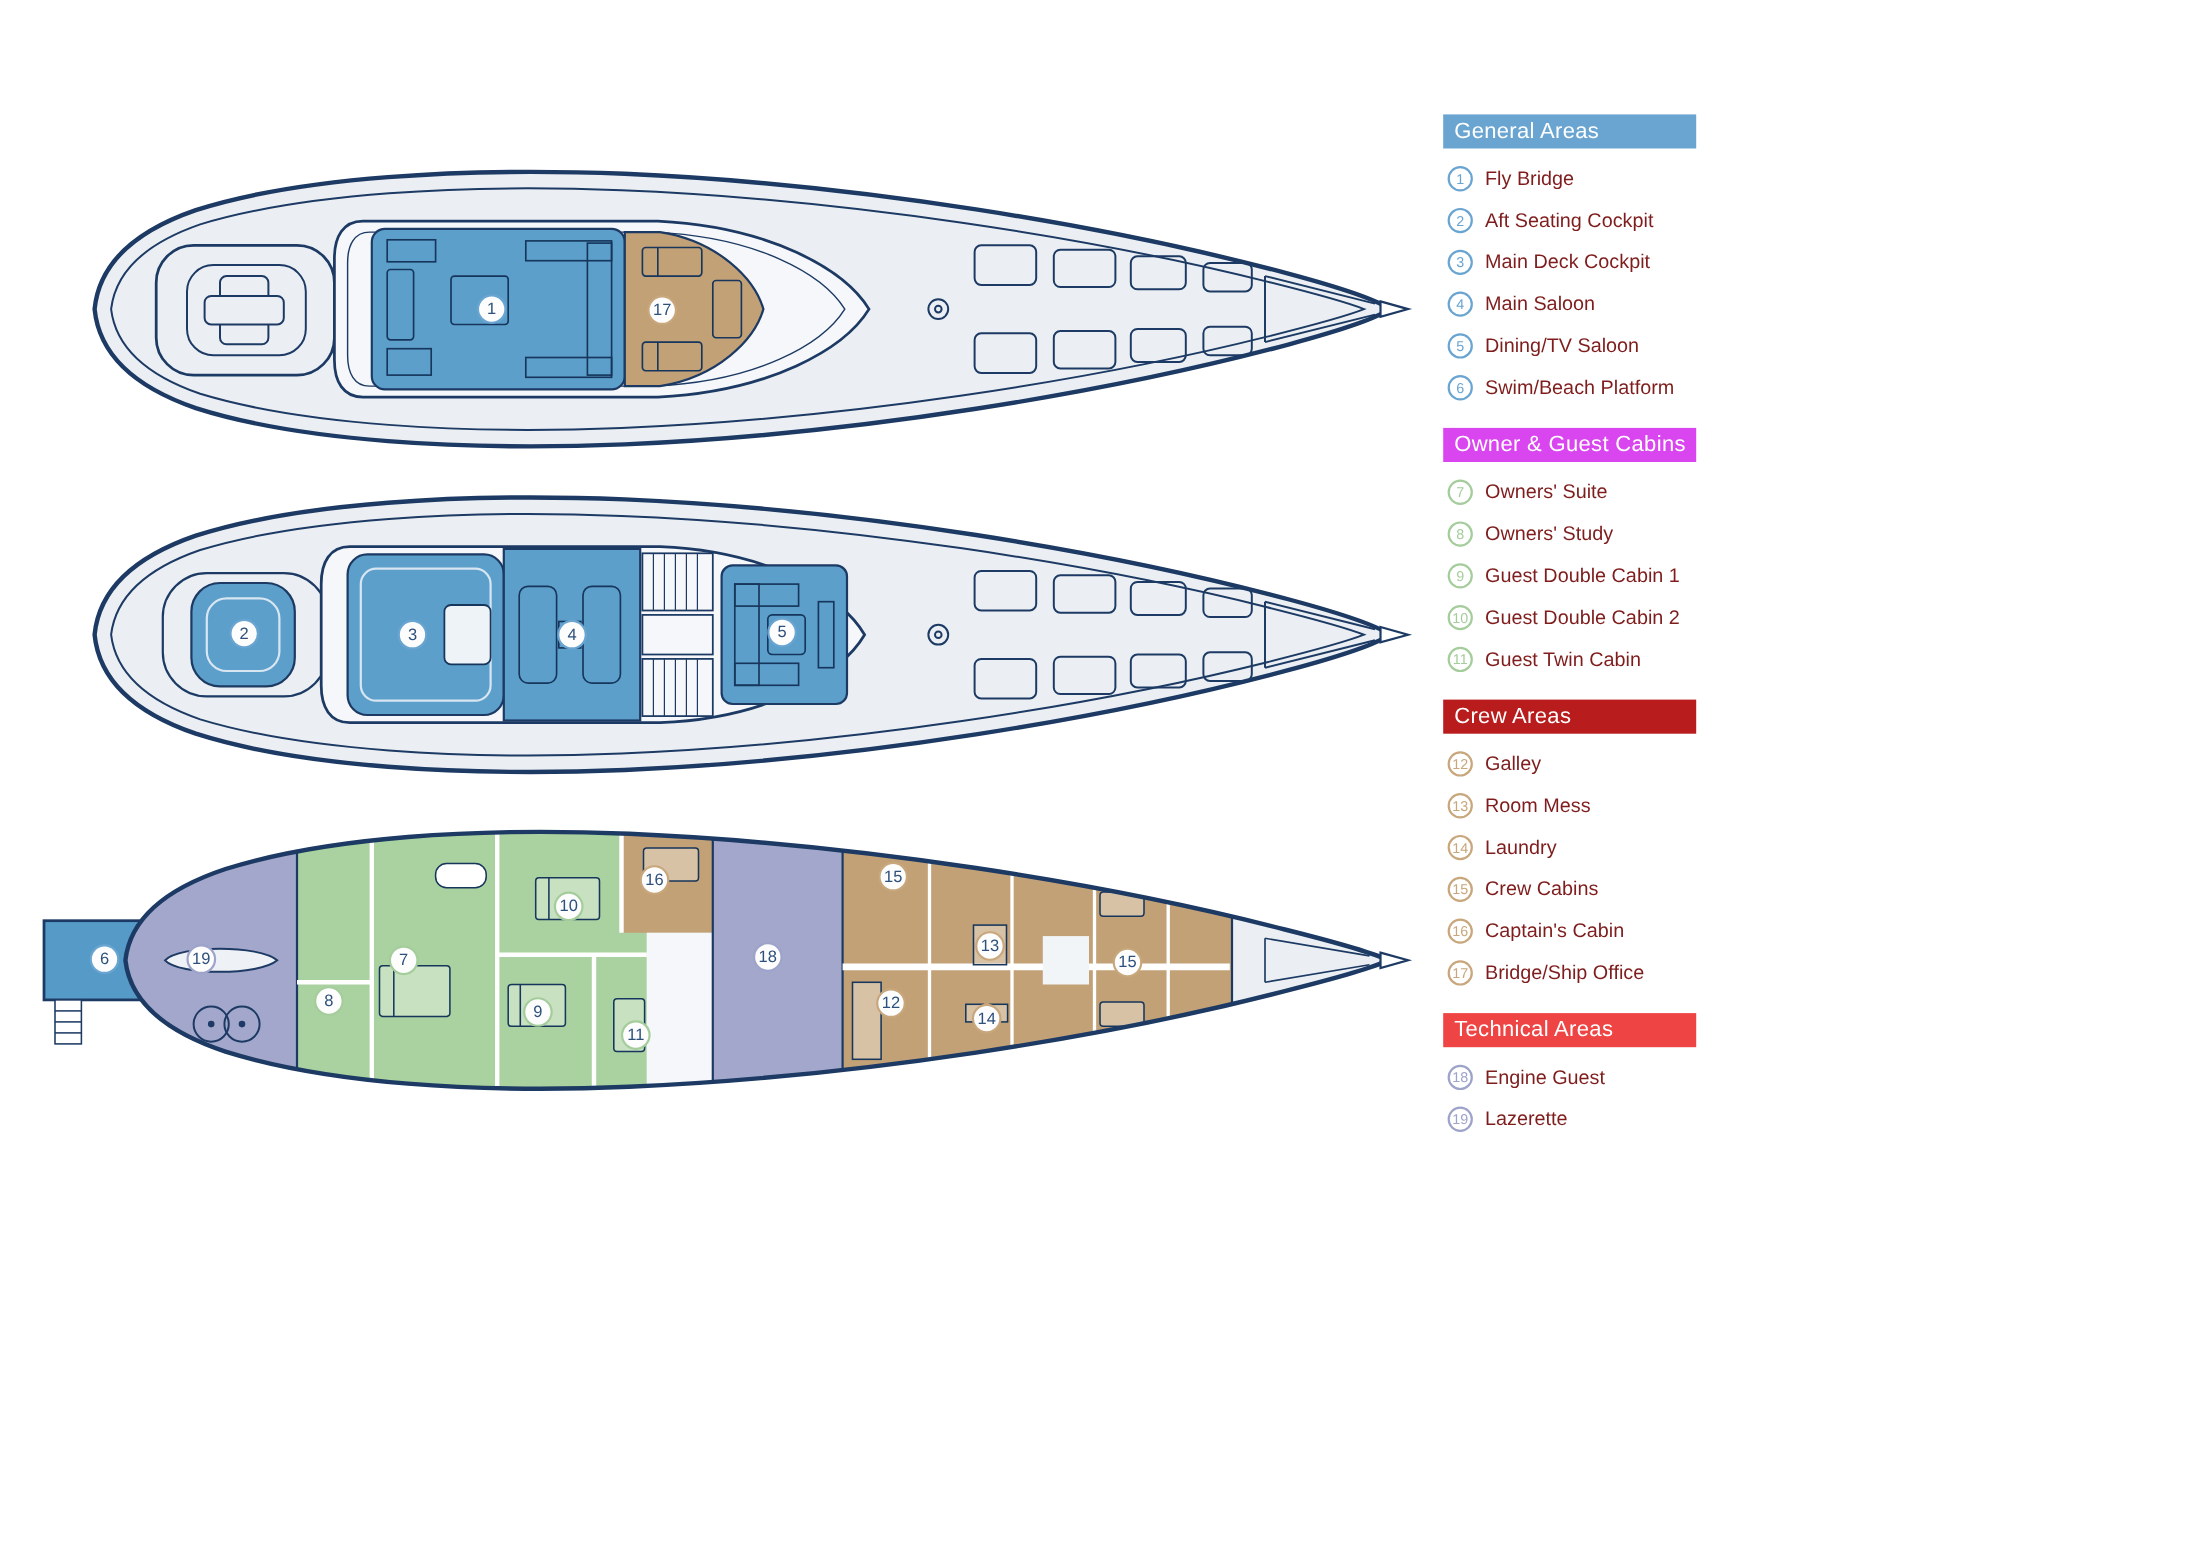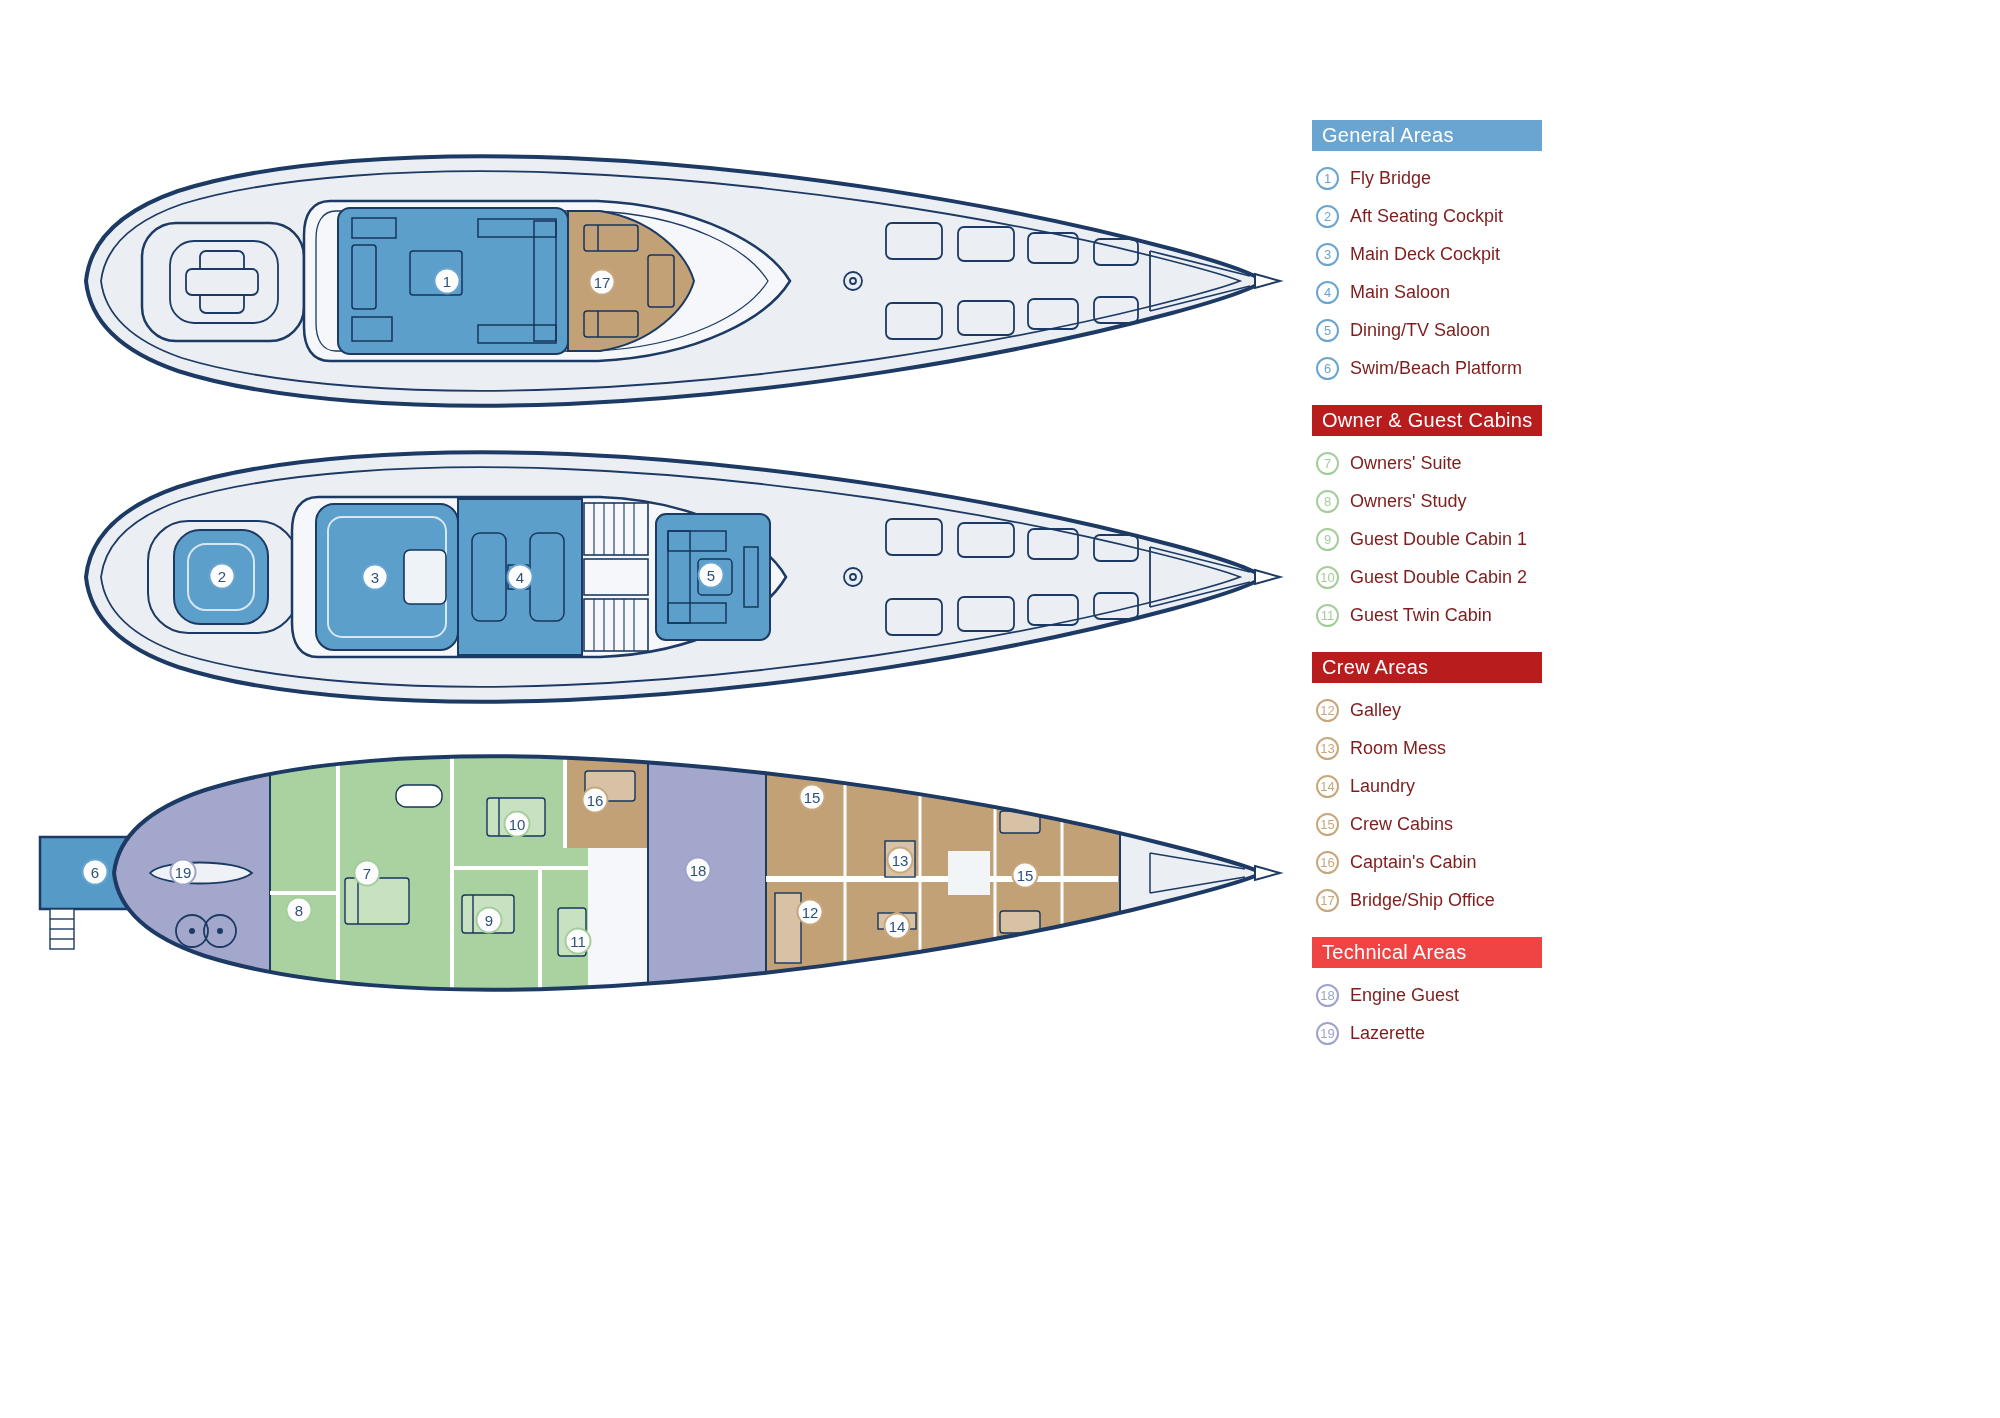--- a/index.html
+++ b/index.html
@@ -15,21 +15,21 @@
   #markers { position:absolute; inset:0; z-index:2; pointer-events:none; }
   .marker {
     position:absolute; width:27px; height:27px; border-radius:50%;
     background:#fdfdfe; border:2px solid #5d9fcb;
     display:flex; align-items:center; justify-content:center;
     font-size:15px; color:#2e517c; transform:translate(-50%,-50%);
     line-height:1;
   }
 
   
-  #legend { position:absolute; left:1312px; top:120px; width:230px; z-index:3; }
+  #legend { position:absolute; left:1312px; top:104px; width:230px; z-index:3; }
   .legend-section { margin-bottom:18px; }
   .legend-header {
     height:31px; line-height:31px; color:#ffffff; font-size:20px;
     padding-left:10px; letter-spacing:0.3px; font-weight:400;
   }
   .legend-items { margin-top:8px; }
   .legend-item { height:38px; display:flex; align-items:center; gap:11px; padding-left:4px; }
   .legend-num {
     width:23px; height:23px; border-radius:50%; border:2px solid;
     display:flex; align-items:center; justify-content:center;
@@ -297,21 +297,21 @@
             <span class="legend-num" style="border-color: rgb(106, 165, 210); color: rgb(106, 165, 210);">5</span>
             <span class="legend-label">Dining/TV Saloon</span>
           </div>
           <div class="legend-item">
             <span class="legend-num" style="border-color: rgb(106, 165, 210); color: rgb(106, 165, 210);">6</span>
             <span class="legend-label">Swim/Beach Platform</span>
           </div>
         </div>
       </div>
       <div class="legend-section">
-        <div class="legend-header" style="background: #b91c1c;">Owner &amp; Guest Cabins</div>
+        <div class="legend-header" style="background: #d946ef;">Owner &amp; Guest Cabins</div>
         <div class="legend-items">
           <div class="legend-item">
             <span class="legend-num" style="border-color: rgb(165, 205, 156); color: rgb(165, 205, 156);">7</span>
             <span class="legend-label">Owners' Suite</span>
           </div>
           <div class="legend-item">
             <span class="legend-num" style="border-color: rgb(165, 205, 156); color: rgb(165, 205, 156);">8</span>
             <span class="legend-label">Owners' Study</span>
           </div>
           <div class="legend-item">

